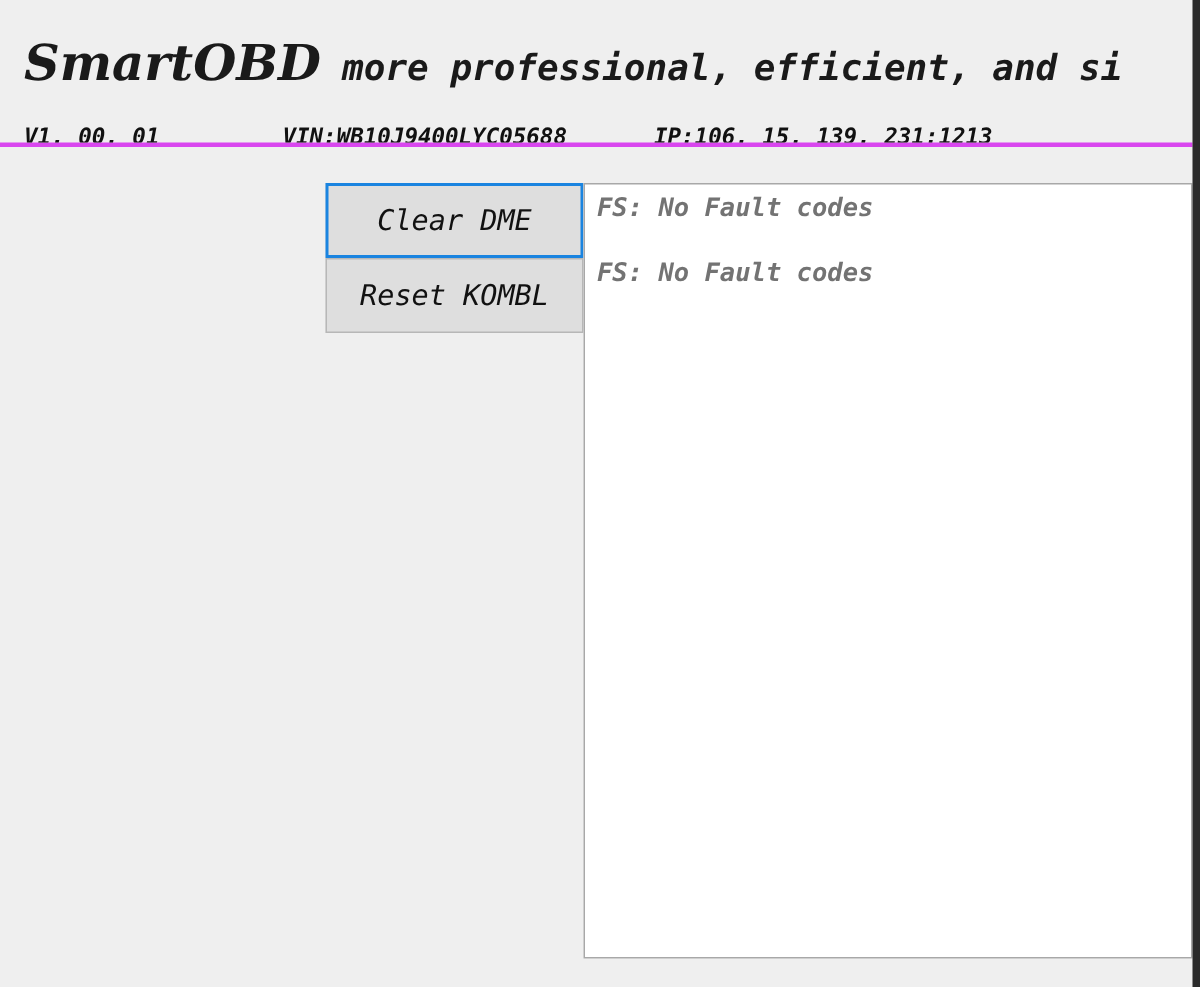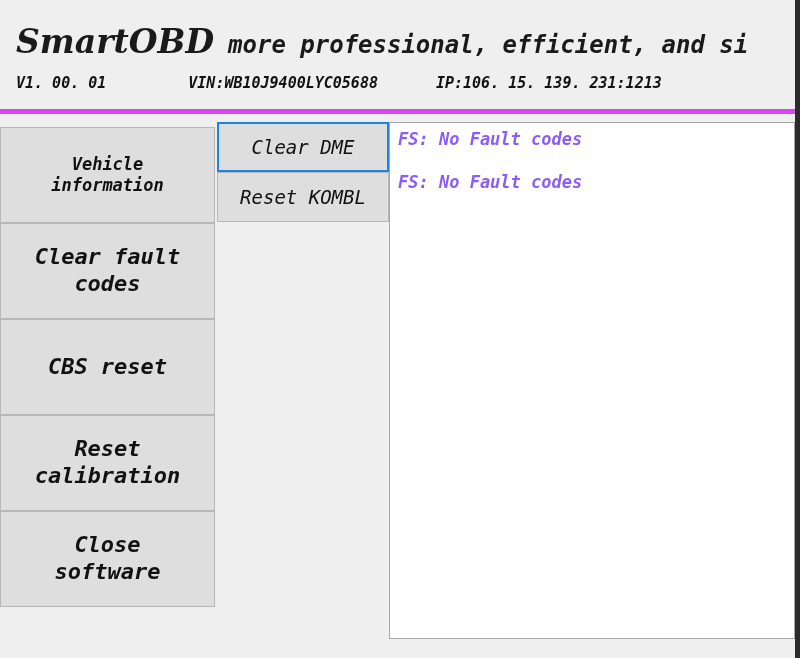--- a/index.html
+++ b/index.html
@@ -32,23 +32,23 @@
     height: 658px;
     background: #2b2b2b;
   }
 
   
   .header {
     position: absolute;
     left: 0;
     top: 0;
     width: 795px;
-    height: 114px;
+    height: 98px;
     background: #efefef;
-    border-bottom: 5px solid #d946ef;
+    border-bottom: 3px solid #d946ef;
     box-sizing: border-box;
     overflow: hidden;
     text-align: right;
   }
   .brand-row {
     position: absolute;
     left: 16px;
     top: 22px;
     white-space: nowrap;
   }
@@ -64,21 +64,21 @@
     font-family: "DejaVu Sans Mono", monospace;
     font-style: italic;
     font-weight: 700;
     font-size: 24px;
     color: #1a1a1a;
     margin-left: 14px;
   }
   .meta-row {
     position: absolute;
     left: 16px;
-    top: 74px;
+    top: 82px;
     white-space: nowrap;
     font-family: "DejaVu Sans Mono", monospace;
     font-style: italic;
     font-weight: 700;
     font-size: 15px;
     color: #111;
   }
   .meta-version { display: inline-block; }
   .meta-vin {
     display: inline-block;
@@ -162,51 +162,40 @@
     border: 1px solid #a8a8a8;
     box-sizing: border-box;
     overflow: hidden;
     padding: 8px 0 0 8px;
   }
   .output-line {
     font-family: "DejaVu Sans Mono", monospace;
     font-style: italic;
     font-weight: 700;
     font-size: 17px;
-    color: #8b5cf6;
+    color: #737373;
     line-height: 1;
     margin: 0 0 26px 0;
     white-space: nowrap;
   }
 </style>
 </head>
 <body>
 
 <div id="app">
 
   <div class="header">
     <div class="brand-row">
       <span class="brand-name">SmartOBD</span><span class="brand-tagline">more professional, efficient, and si</span>
     </div>
     <div class="meta-row">
       <span class="meta-version">V1. 00. 01</span><span class="meta-vin">VIN:WB10J9400LYC05688</span><span class="meta-ip">IP:106. 15. 139. 231:1213</span>
     </div>
   </div>
 
-  <div class="sidebar">
-    <div class="side-btn small">Vehicle
-information</div>
-    <div class="side-btn">Clear fault
-codes</div>
-    <div class="side-btn">CBS reset</div>
-    <div class="side-btn">Reset
-calibration</div>
-    <div class="side-btn">Close
-software</div>
-  </div>
 
   <div class="tabcol">
     <div class="tab-btn selected">Clear DME</div>
     <div class="tab-btn">Reset KOMBL</div>
   </div>
 
   <div class="output-panel">
     <div class="output-line">FS: No Fault codes</div>
     <div class="output-line">FS: No Fault codes</div>
   </div>

